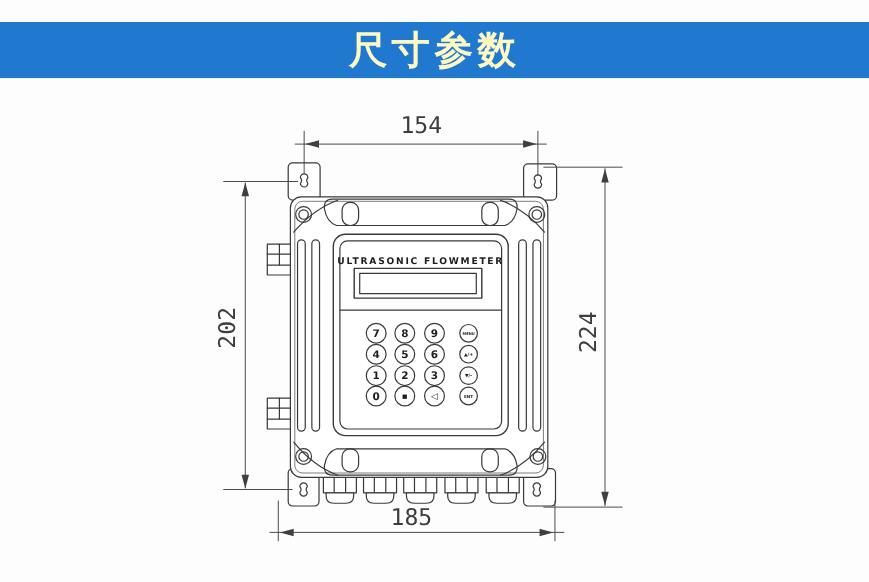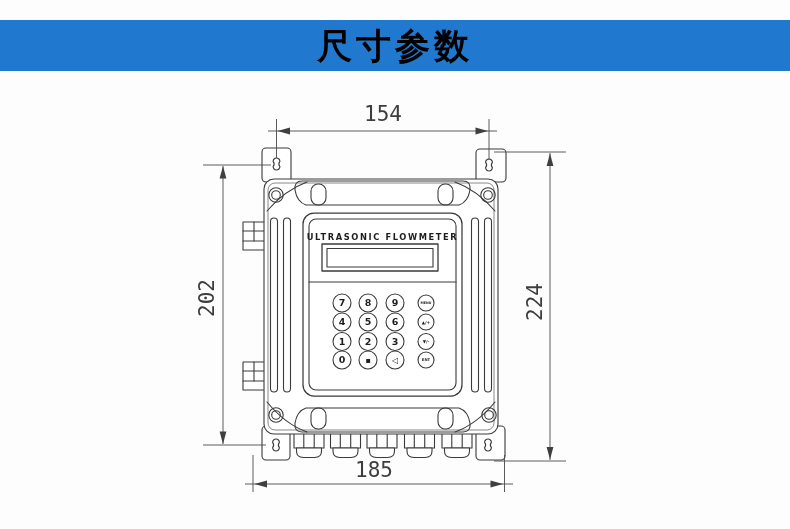--- a/index.html
+++ b/index.html
@@ -6,21 +6,21 @@
   body{
     width:790px;height:529px;position:relative;background:#ffffff;overflow:hidden;
     font-family:"Liberation Sans",sans-serif;
   }
   .page{position:absolute;inset:0;background:#fdfdfd;}
   .header{
     position:absolute;left:0;top:20px;width:790px;height:51px;
     display:flex;align-items:center;justify-content:center;z-index:5;
   }
   .header-title{
-    color:#000000;font-size:35px;font-weight:bold;letter-spacing:4px;
+    color:#fef9c3;font-size:35px;font-weight:bold;letter-spacing:4px;
     font-family:"Liberation Sans",sans-serif;line-height:1;
   }
   svg.drawing{position:absolute;left:0;top:0;z-index:1;}
   
   .ln{fill:none;stroke:#3a3a3a;stroke-width:1.1;stroke-linejoin:round;stroke-linecap:round;}
   .lnf{fill:#ffffff;stroke:#3a3a3a;stroke-width:1.1;stroke-linejoin:round;}
   .seam{fill:none;stroke:#555555;stroke-width:0.7;}
   .dim{fill:none;stroke:#4a4a4a;stroke-width:0.9;stroke-linecap:butt;}
   .arr{fill:#3f3f3f;stroke:none;}
   .dimtxt{font-family:"DejaVu Sans Mono","Liberation Mono",monospace;font-size:21px;fill:#3d3d3d;text-anchor:middle;}

